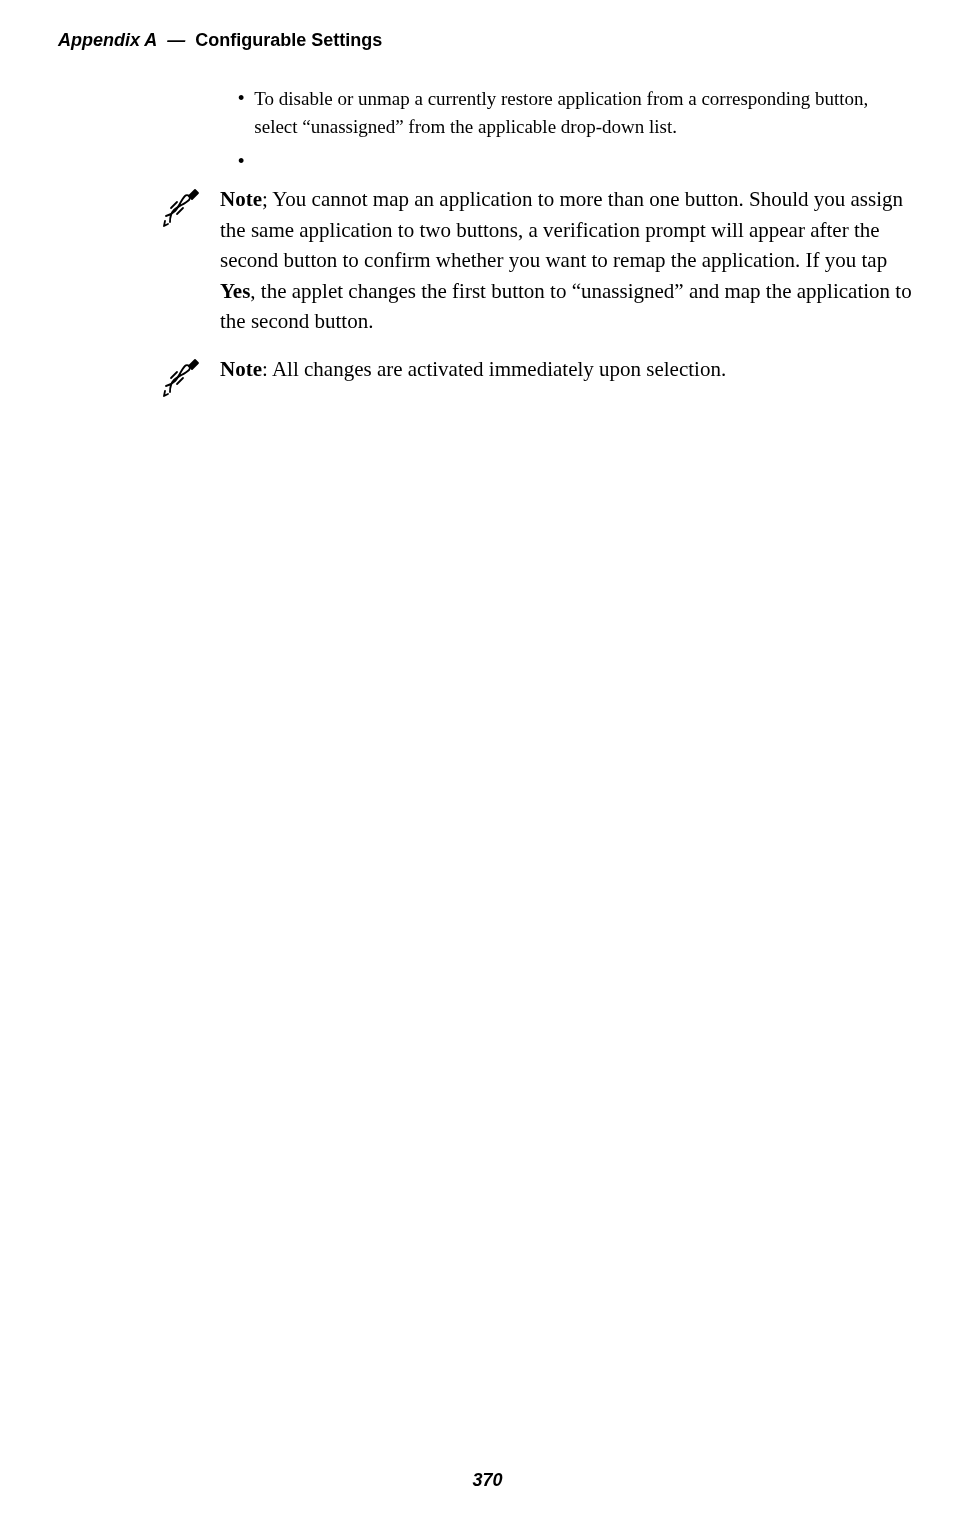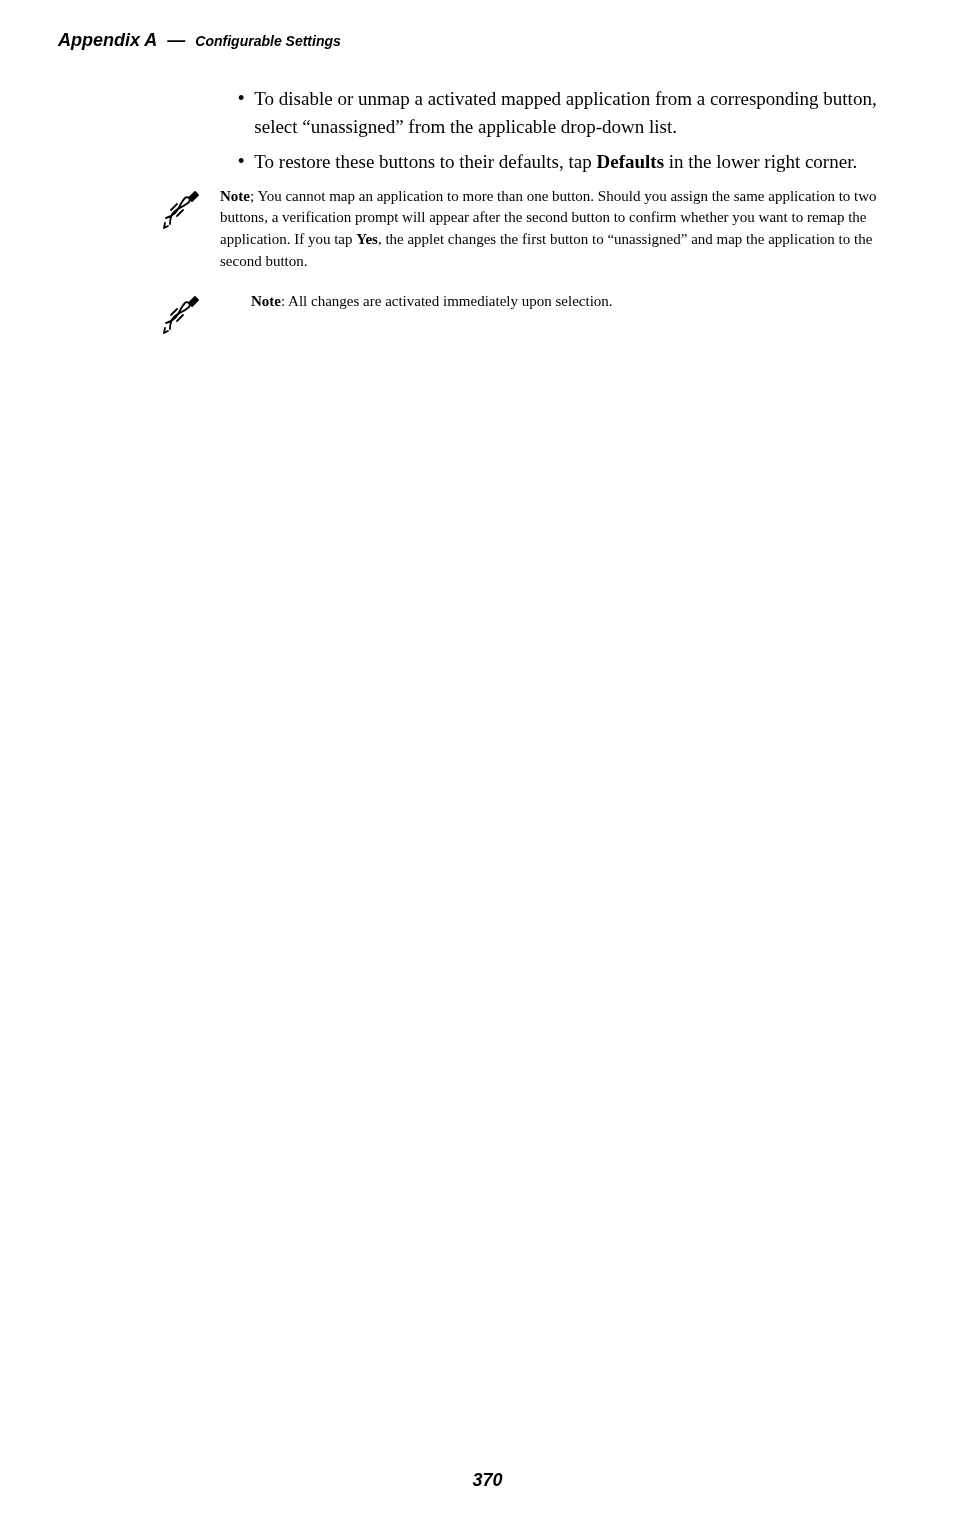--- a/index.html
+++ b/index.html
@@ -30,22 +30,21 @@
       font-size: 18px;
     }
     .header-dash {
       font-weight: bold;
       font-style: italic;
       font-size: 18px;
       margin: 0 10px;
     }
     .header-title {
       font-weight: bold;
-      font-style: italic;
-      font-size: 14px;
+      font-size: 18px;
     }
     .content {
       position: absolute;
       top: 85px;
       left: 220px;
       right: 63px;
     }
     .bullet-item {
       display: flex;
       margin-bottom: 8px;
@@ -69,21 +68,21 @@
     }
     .note-icon {
       flex-shrink: 0;
       width: 42px;
       height: 42px;
       margin-left: -58px;
       margin-right: 16px;
       margin-top: 2px;
     }
     .note-text {
-      font-size: 15px;
+      font-size: 21px;
       line-height: 1.45;
       font-family: Georgia, 'Times New Roman', serif;
     }
     .bold {
       font-weight: bold;
     }
     .footer {
       position: absolute;
       bottom: 30px;
       left: 63px;
@@ -103,50 +102,47 @@
   <span class="header-appendix">Appendix  A</span>
   <span class="header-dash">—</span>
   <span class="header-title">Configurable Settings</span>
 </div>
 
 <div class="content">
 
   <div class="bullet-item">
     <span class="bullet-marker">•</span>
     <span class="bullet-text">
-      <span>To disable or unmap a activated mapped application from a corresponding button, select “unassigned” from the applicable drop-down list.</span><span class="bold"></span><span></span>
+      <span>To disable or unmap a currently restore application from a corresponding button, select “unassigned” from the applicable drop-down list.</span><span class="bold"></span><span></span>
     </span>
   </div>
 
   <div class="bullet-item">
     <span class="bullet-marker">•</span>
-    <span class="bullet-text">
-      <span>To restore these buttons to their defaults, tap </span><span class="bold">Defaults</span><span> in the lower right corner.</span>
-    </span>
   </div>
 
   <div class="note-block">
     <span class="note-icon">
       <svg viewBox="0 0 42 42" width="42" height="42">
         <g fill="none" stroke="#000" stroke-width="1.8" stroke-linecap="round" stroke-linejoin="round">
           <path d="M8 36 C8 36 8 28 12 24 C16 20 23 18 27 14 C28 13 28 11 27 10 C26 9 24 9 23 10 C19 14 17 21 13 25 C9 29 4 30 4 30"></path>
           <path d="M6 38 L2 40 L3 35"></path>
           <path d="M27 10 L33 4 L36 7 L30 13 Z" fill="#000"></path>
           <line x1="12" y1="25" x2="18" y2="19"></line>
           <line x1="15" y1="28" x2="21" y2="22"></line>
           <line x1="9" y1="22" x2="15" y2="16"></line>
         </g>
       </svg>
     </span>
     <span class="note-text">
       <span class="bold">Note</span><span>; </span><span>You cannot map an application to more than one button. Should you assign the same application to two buttons, a verification prompt will appear after the second button to confirm whether you want to remap the application. If you tap </span><span class="bold">Yes</span><span>, the applet changes the first button to “unassigned” and map the application to the second button.</span>
     </span>
   </div>
 
-  <div class="note-block" style="margin-top:18px;gap:31px;">
+  <div class="note-block" style="margin-top:18px;">
     <span class="note-icon">
       <svg viewBox="0 0 42 42" width="42" height="42">
         <g fill="none" stroke="#000" stroke-width="1.8" stroke-linecap="round" stroke-linejoin="round">
           <path d="M8 36 C8 36 8 28 12 24 C16 20 23 18 27 14 C28 13 28 11 27 10 C26 9 24 9 23 10 C19 14 17 21 13 25 C9 29 4 30 4 30"></path>
           <path d="M6 38 L2 40 L3 35"></path>
           <path d="M27 10 L33 4 L36 7 L30 13 Z" fill="#000"></path>
           <line x1="12" y1="25" x2="18" y2="19"></line>
           <line x1="15" y1="28" x2="21" y2="22"></line>
           <line x1="9" y1="22" x2="15" y2="16"></line>
         </g>

